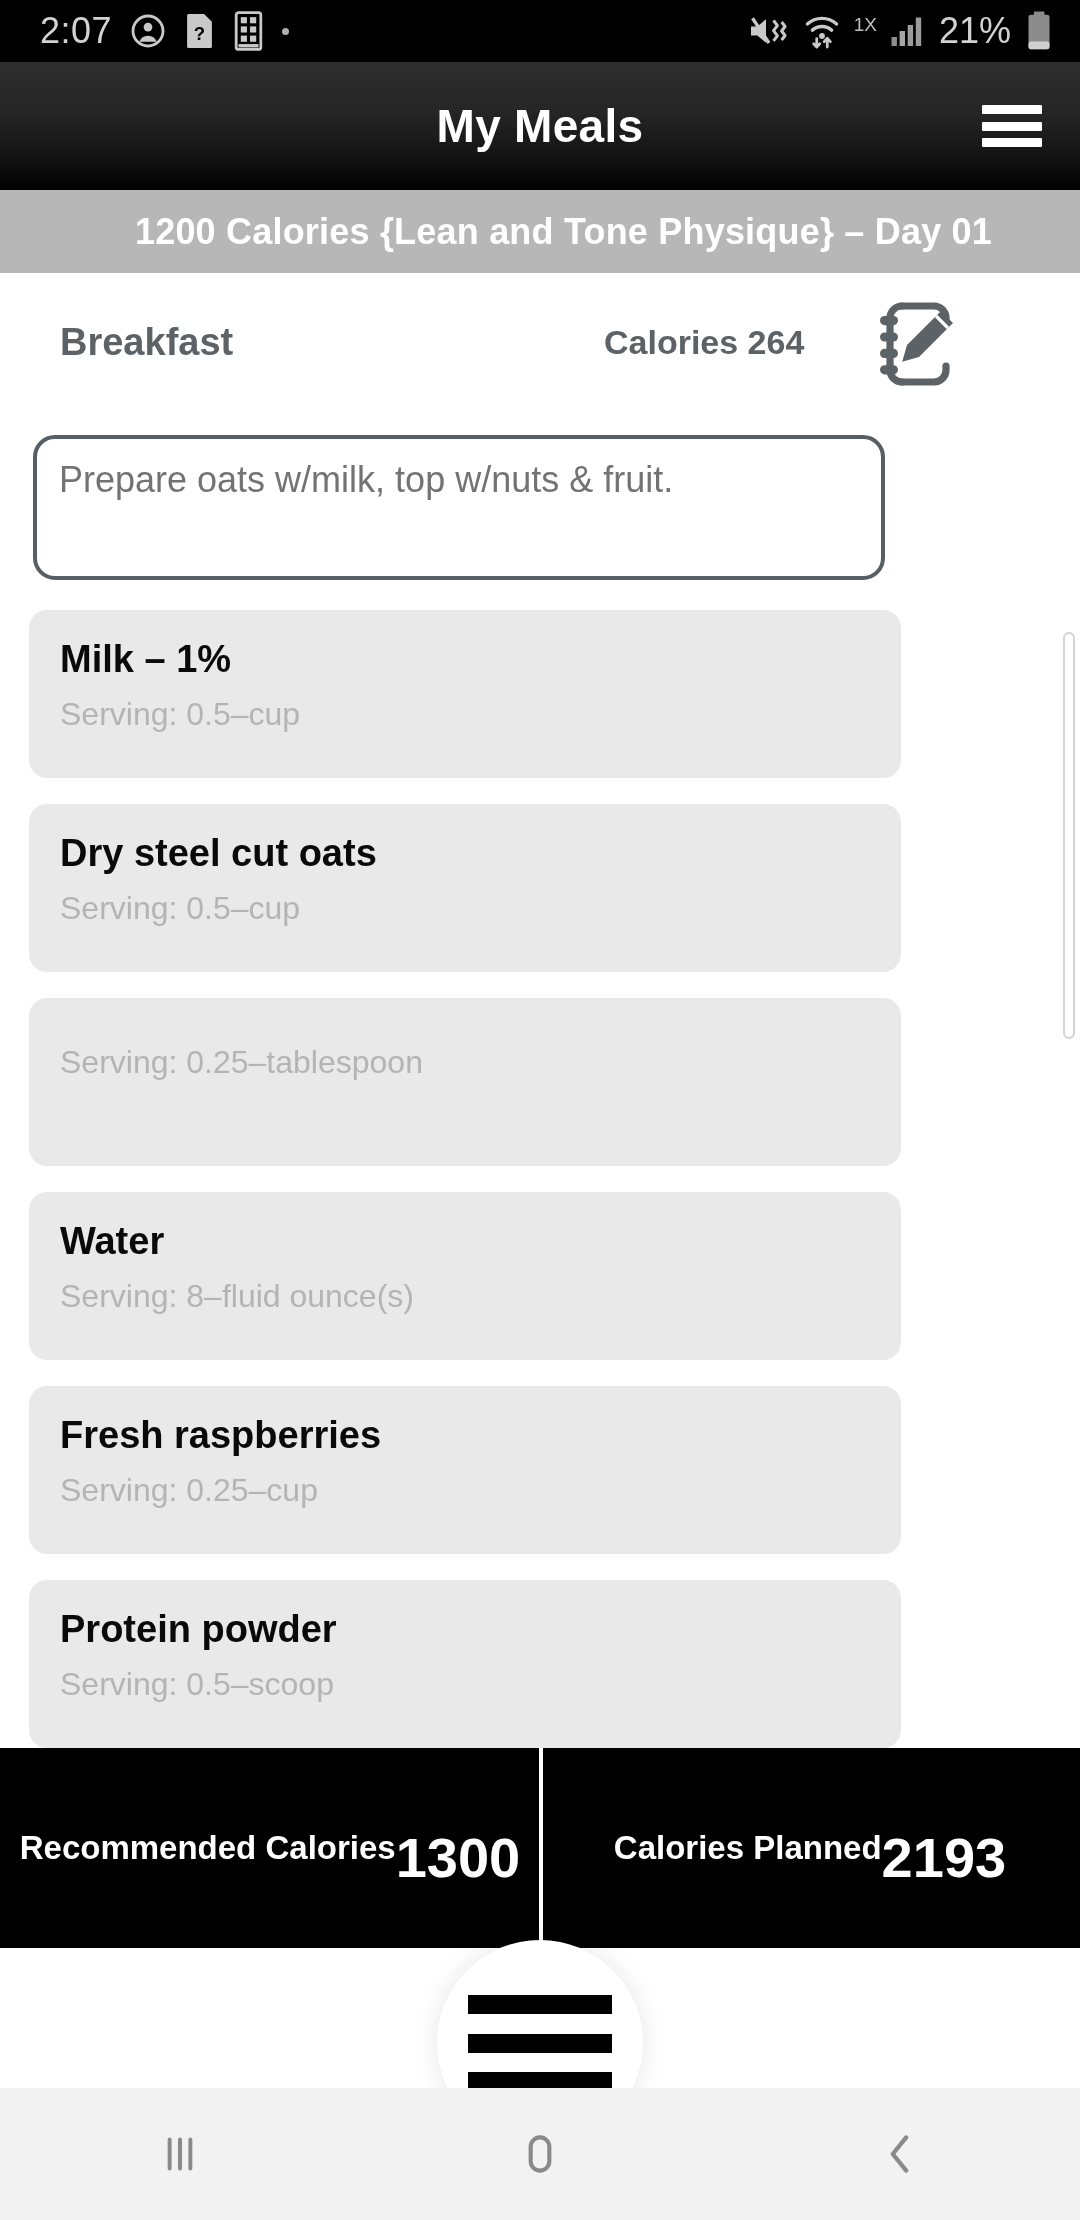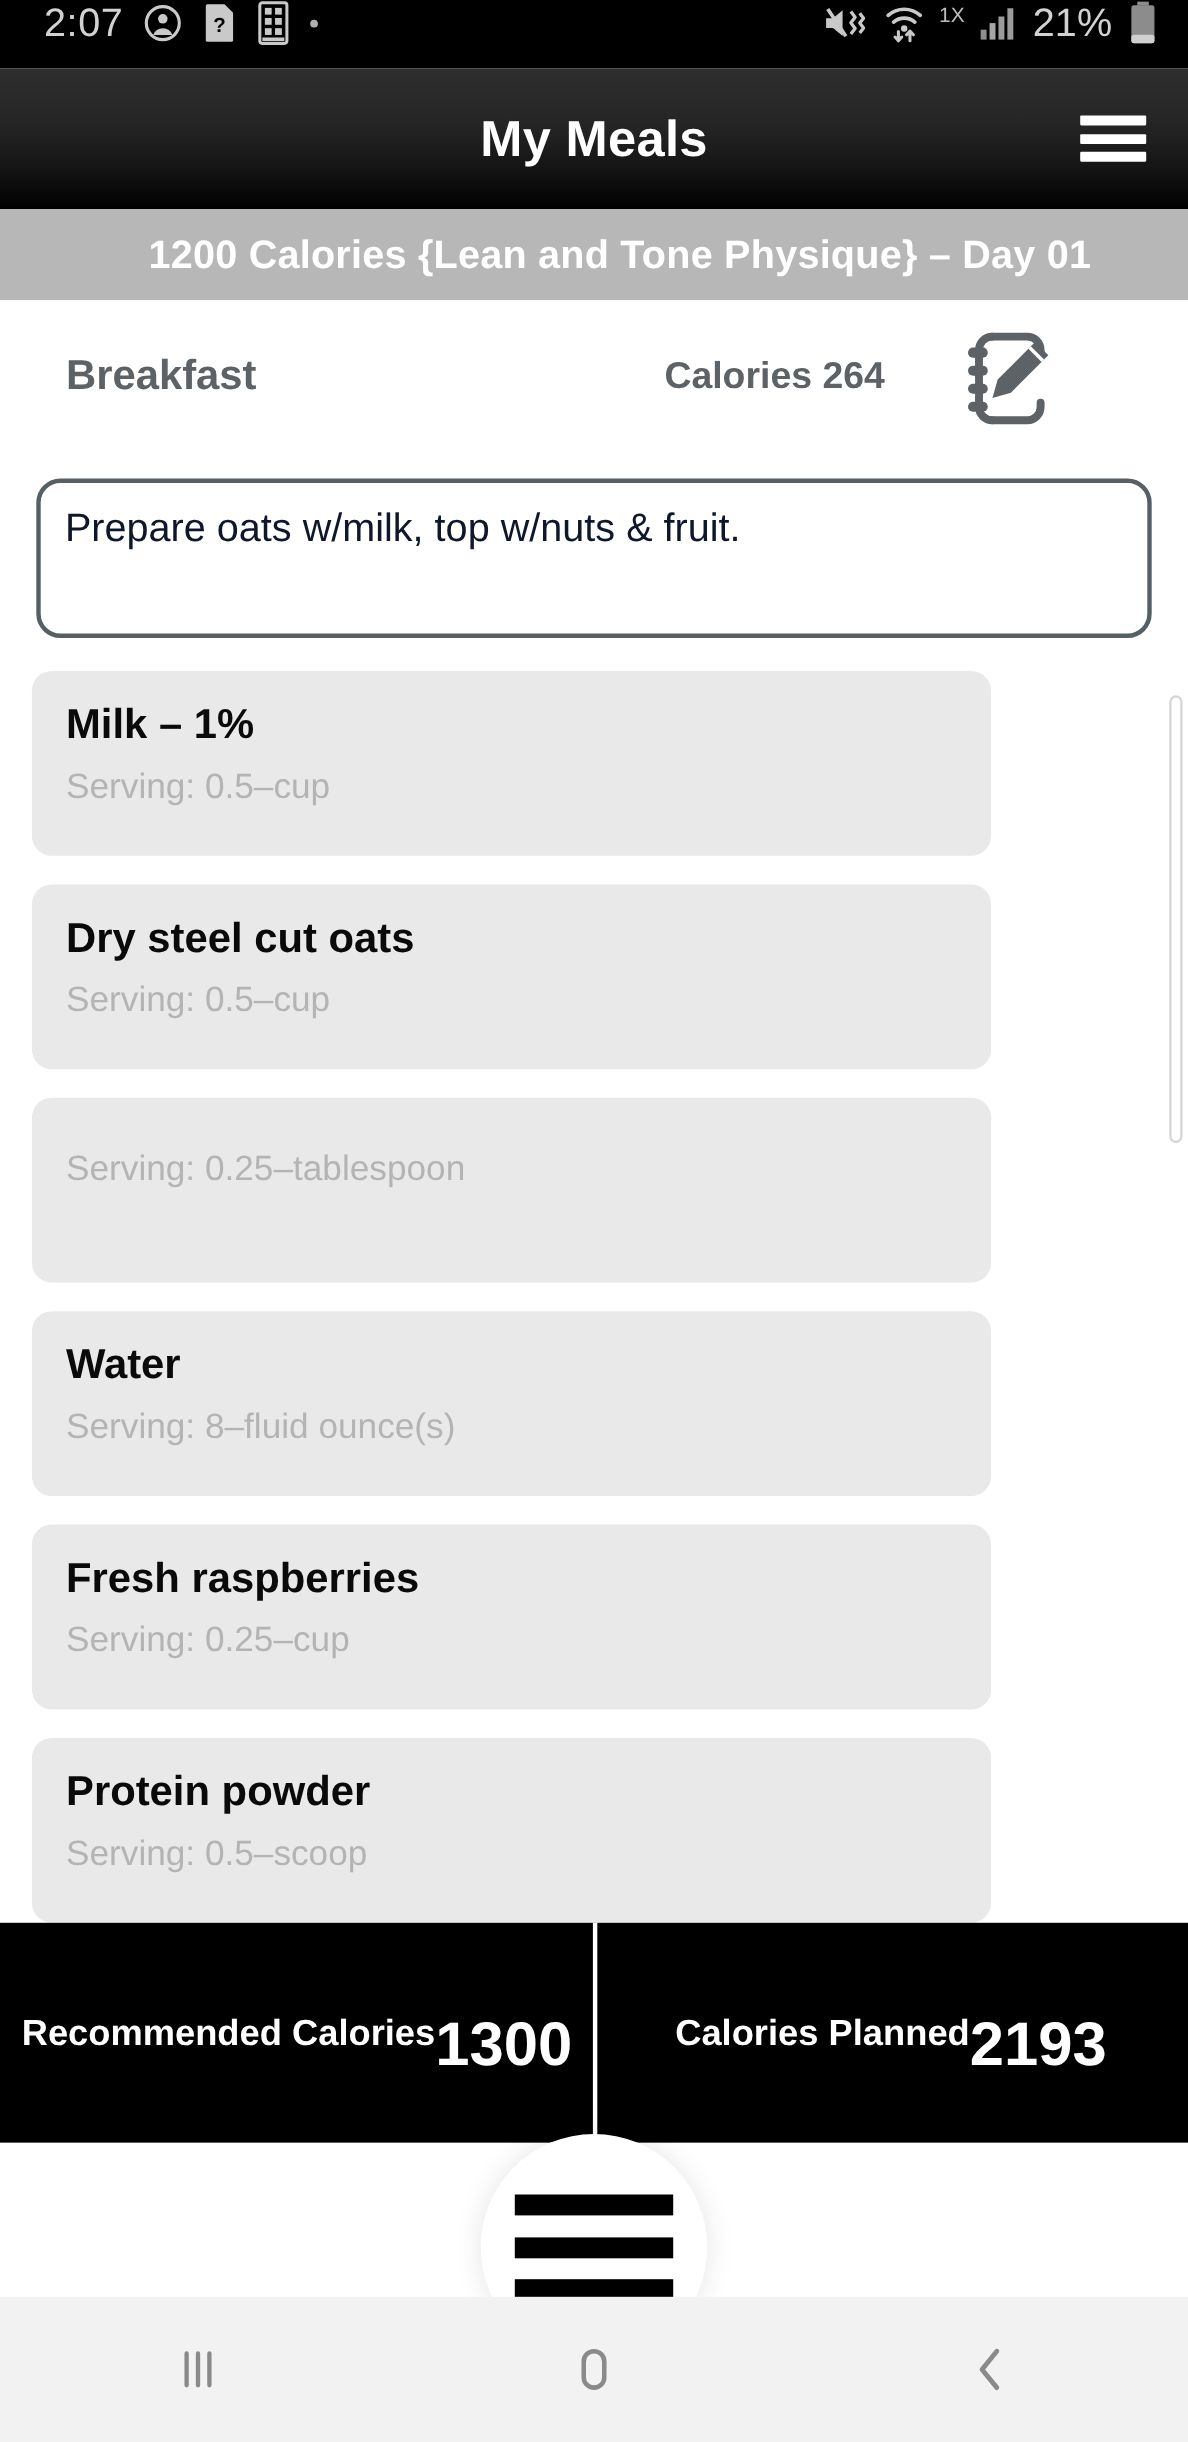--- a/index.html
+++ b/index.html
@@ -8,21 +8,21 @@
     background:#ffffff;
     font-family:"Liberation Sans", sans-serif;
     overflow:hidden;
   }
   #screen { position:relative; width:1080px; height:2220px; background:#ffffff; }
 
   
   .statusbar {
     position:absolute; top:0; left:0; width:1080px; height:62px;
     background:#000000; color:#cfcfcf;
-    display:flex; align-items:flex-start;
+    display:flex; align-items:center;
     padding:0 26px 0 40px;
   }
   .sb-left { display:flex; align-items:center; gap:18px; }
   .sb-time { font-size:36px; font-weight:400; color:#d2d2d2; letter-spacing:0.5px; }
   .sb-right { margin-left:auto; display:flex; align-items:center; gap:13px; }
   .sb-battery-text { font-size:36px; color:#d2d2d2; font-weight:400; }
   .sb-1x { font-size:19px; color:#bdbdbd; align-self:flex-start; margin-top:4px; }
   .sb-dot { width:7px; height:7px; border-radius:50%; background:#b0b0b0; display:inline-block; }
   .ico { display:inline-flex; align-items:center; }
 
@@ -60,23 +60,23 @@
   .meal-cal {
     position:absolute; left:604px; font-size:34px; font-weight:bold; color:#5c6266;
   }
   .meal-edit {
     position:absolute; left:862px; width:104px; height:104px;
     display:flex; align-items:center; justify-content:center; cursor:pointer;
   }
 
   
   .notebox {
-    position:absolute; top:435px; left:33px; width:1014px; height:145px;
+    position:absolute; top:435px; left:33px; width:852px; height:145px;
     border:4px solid #565f63; border-radius:22px; background:#ffffff;
-    padding:18px 22px; font-size:36px; color:#0f172a; line-height:1.25;
+    padding:18px 22px; font-size:36px; color:#737373; line-height:1.25;
     overflow:hidden;
   }
 
   
   .foodlist {
     position:absolute; top:600px; left:0; width:1080px; height:1148px;
     overflow:hidden;
   }
   .food-card {
     position:absolute; left:29px; width:872px; height:168px;

